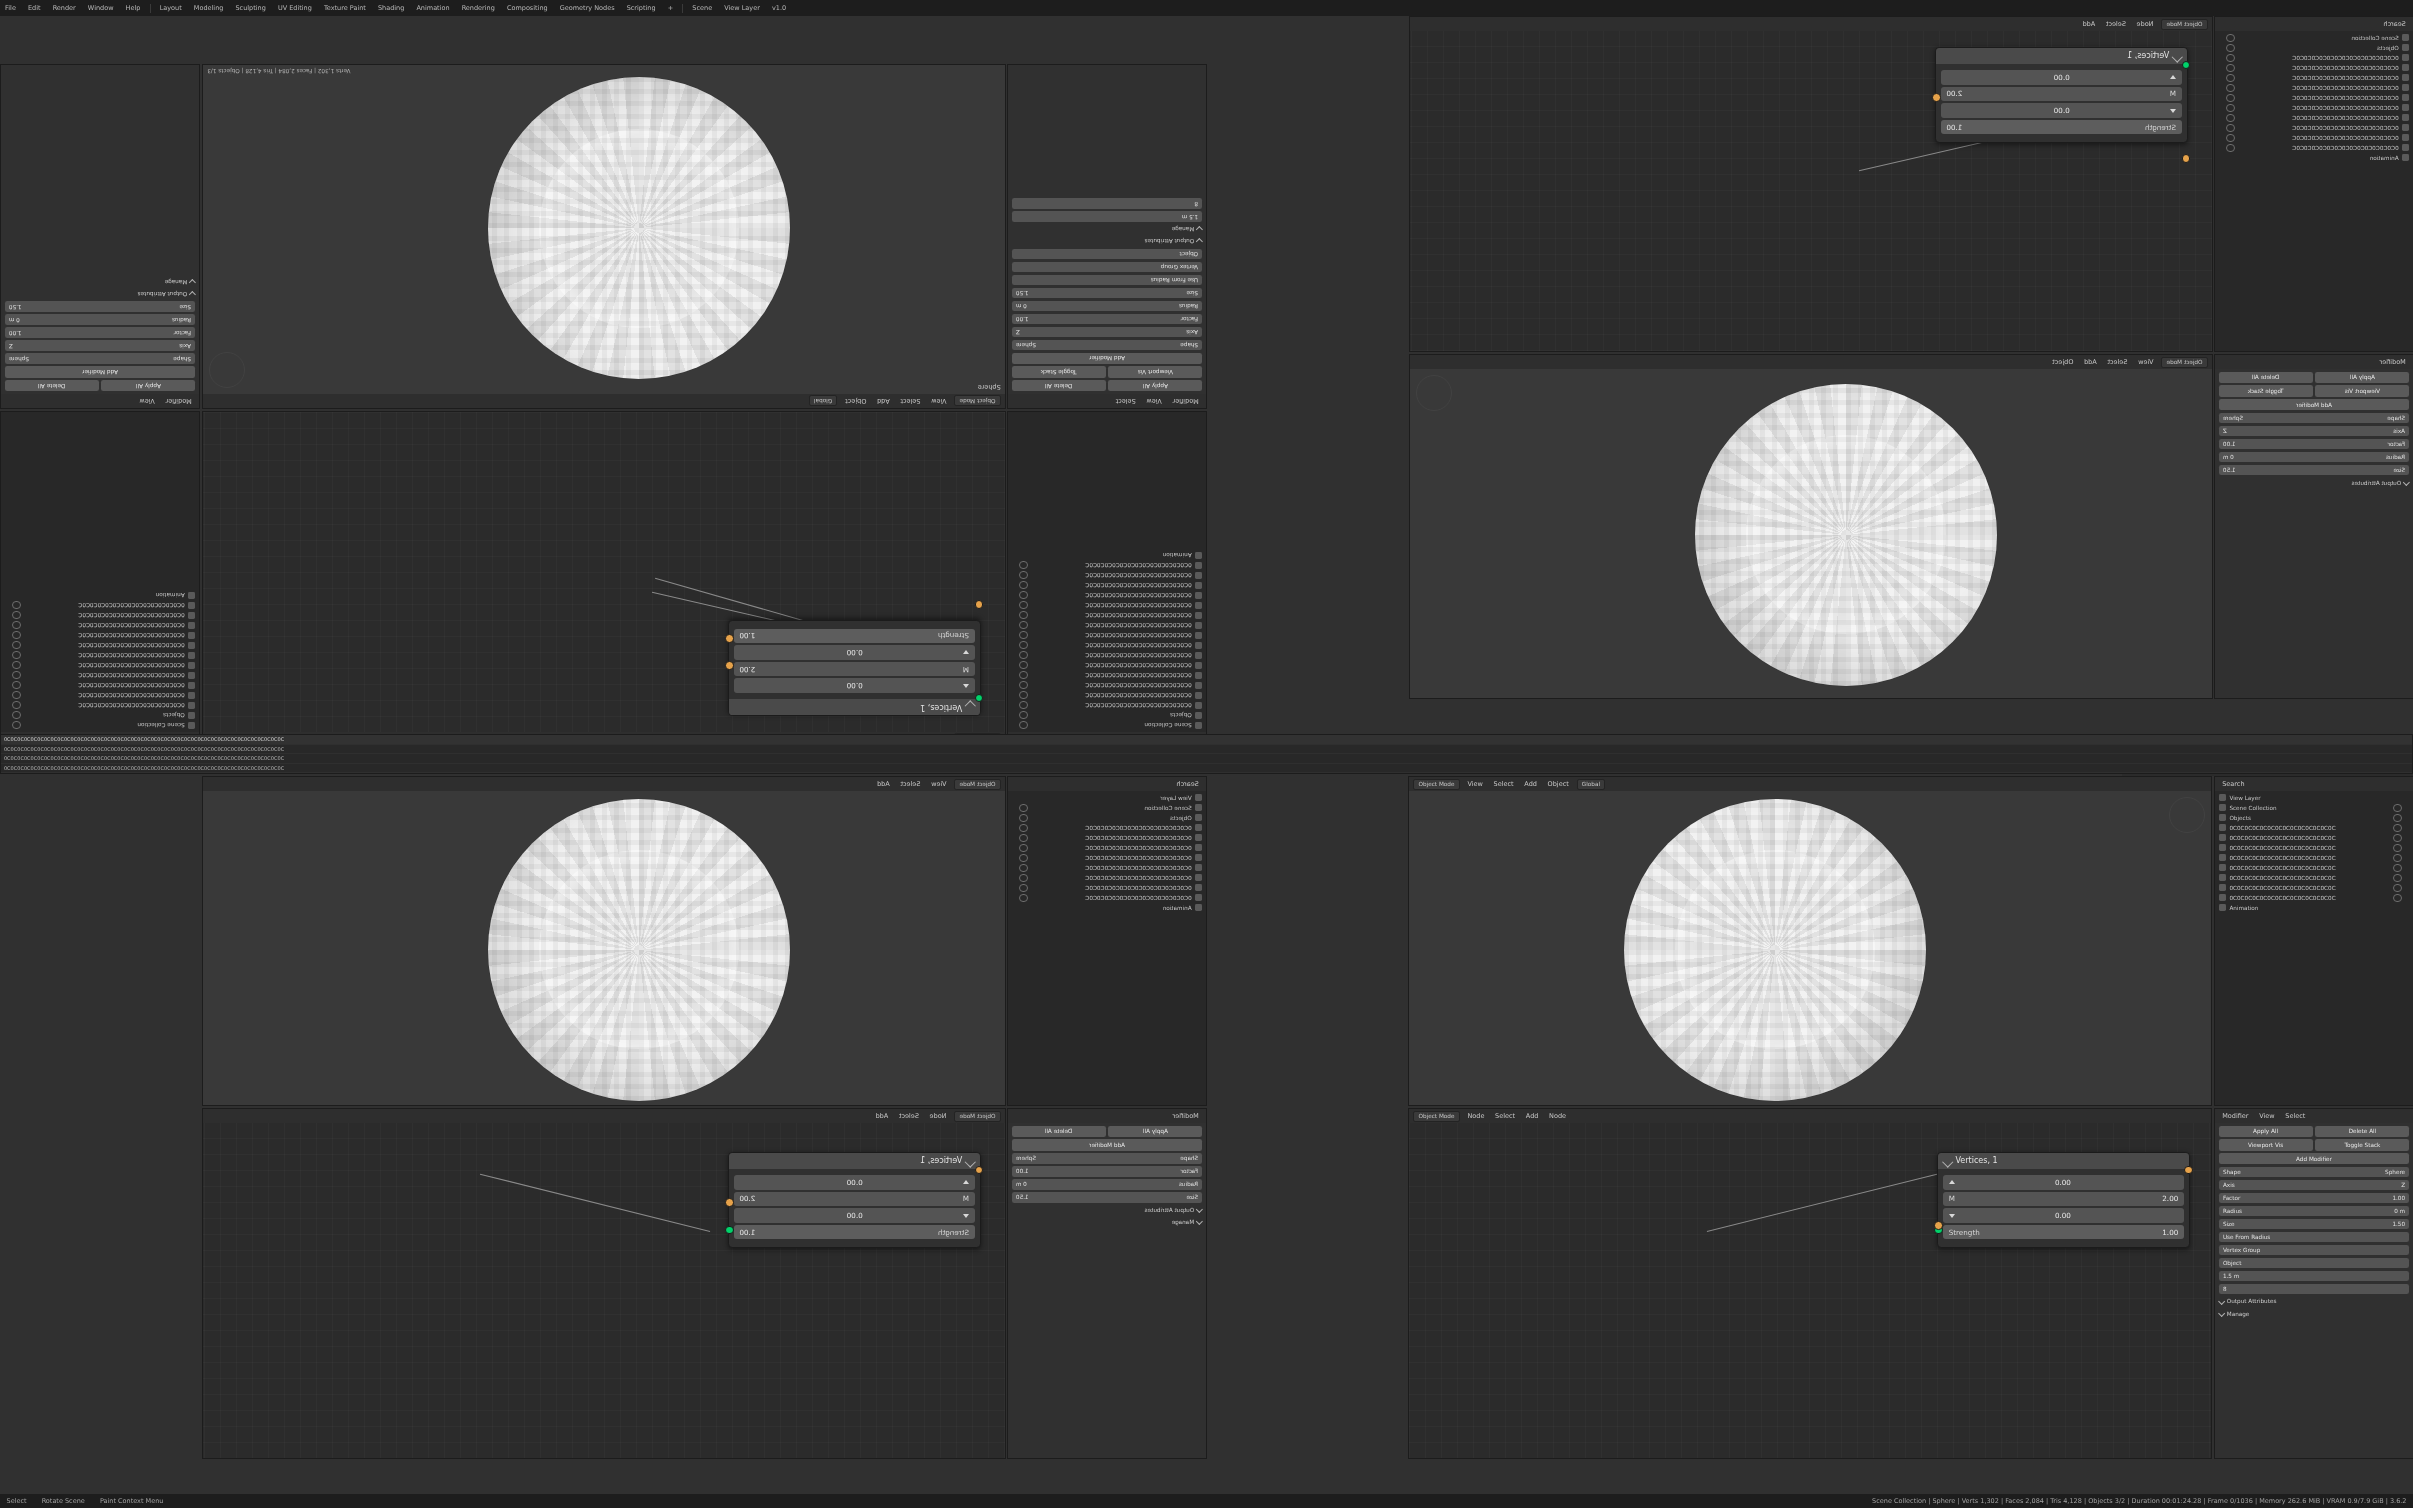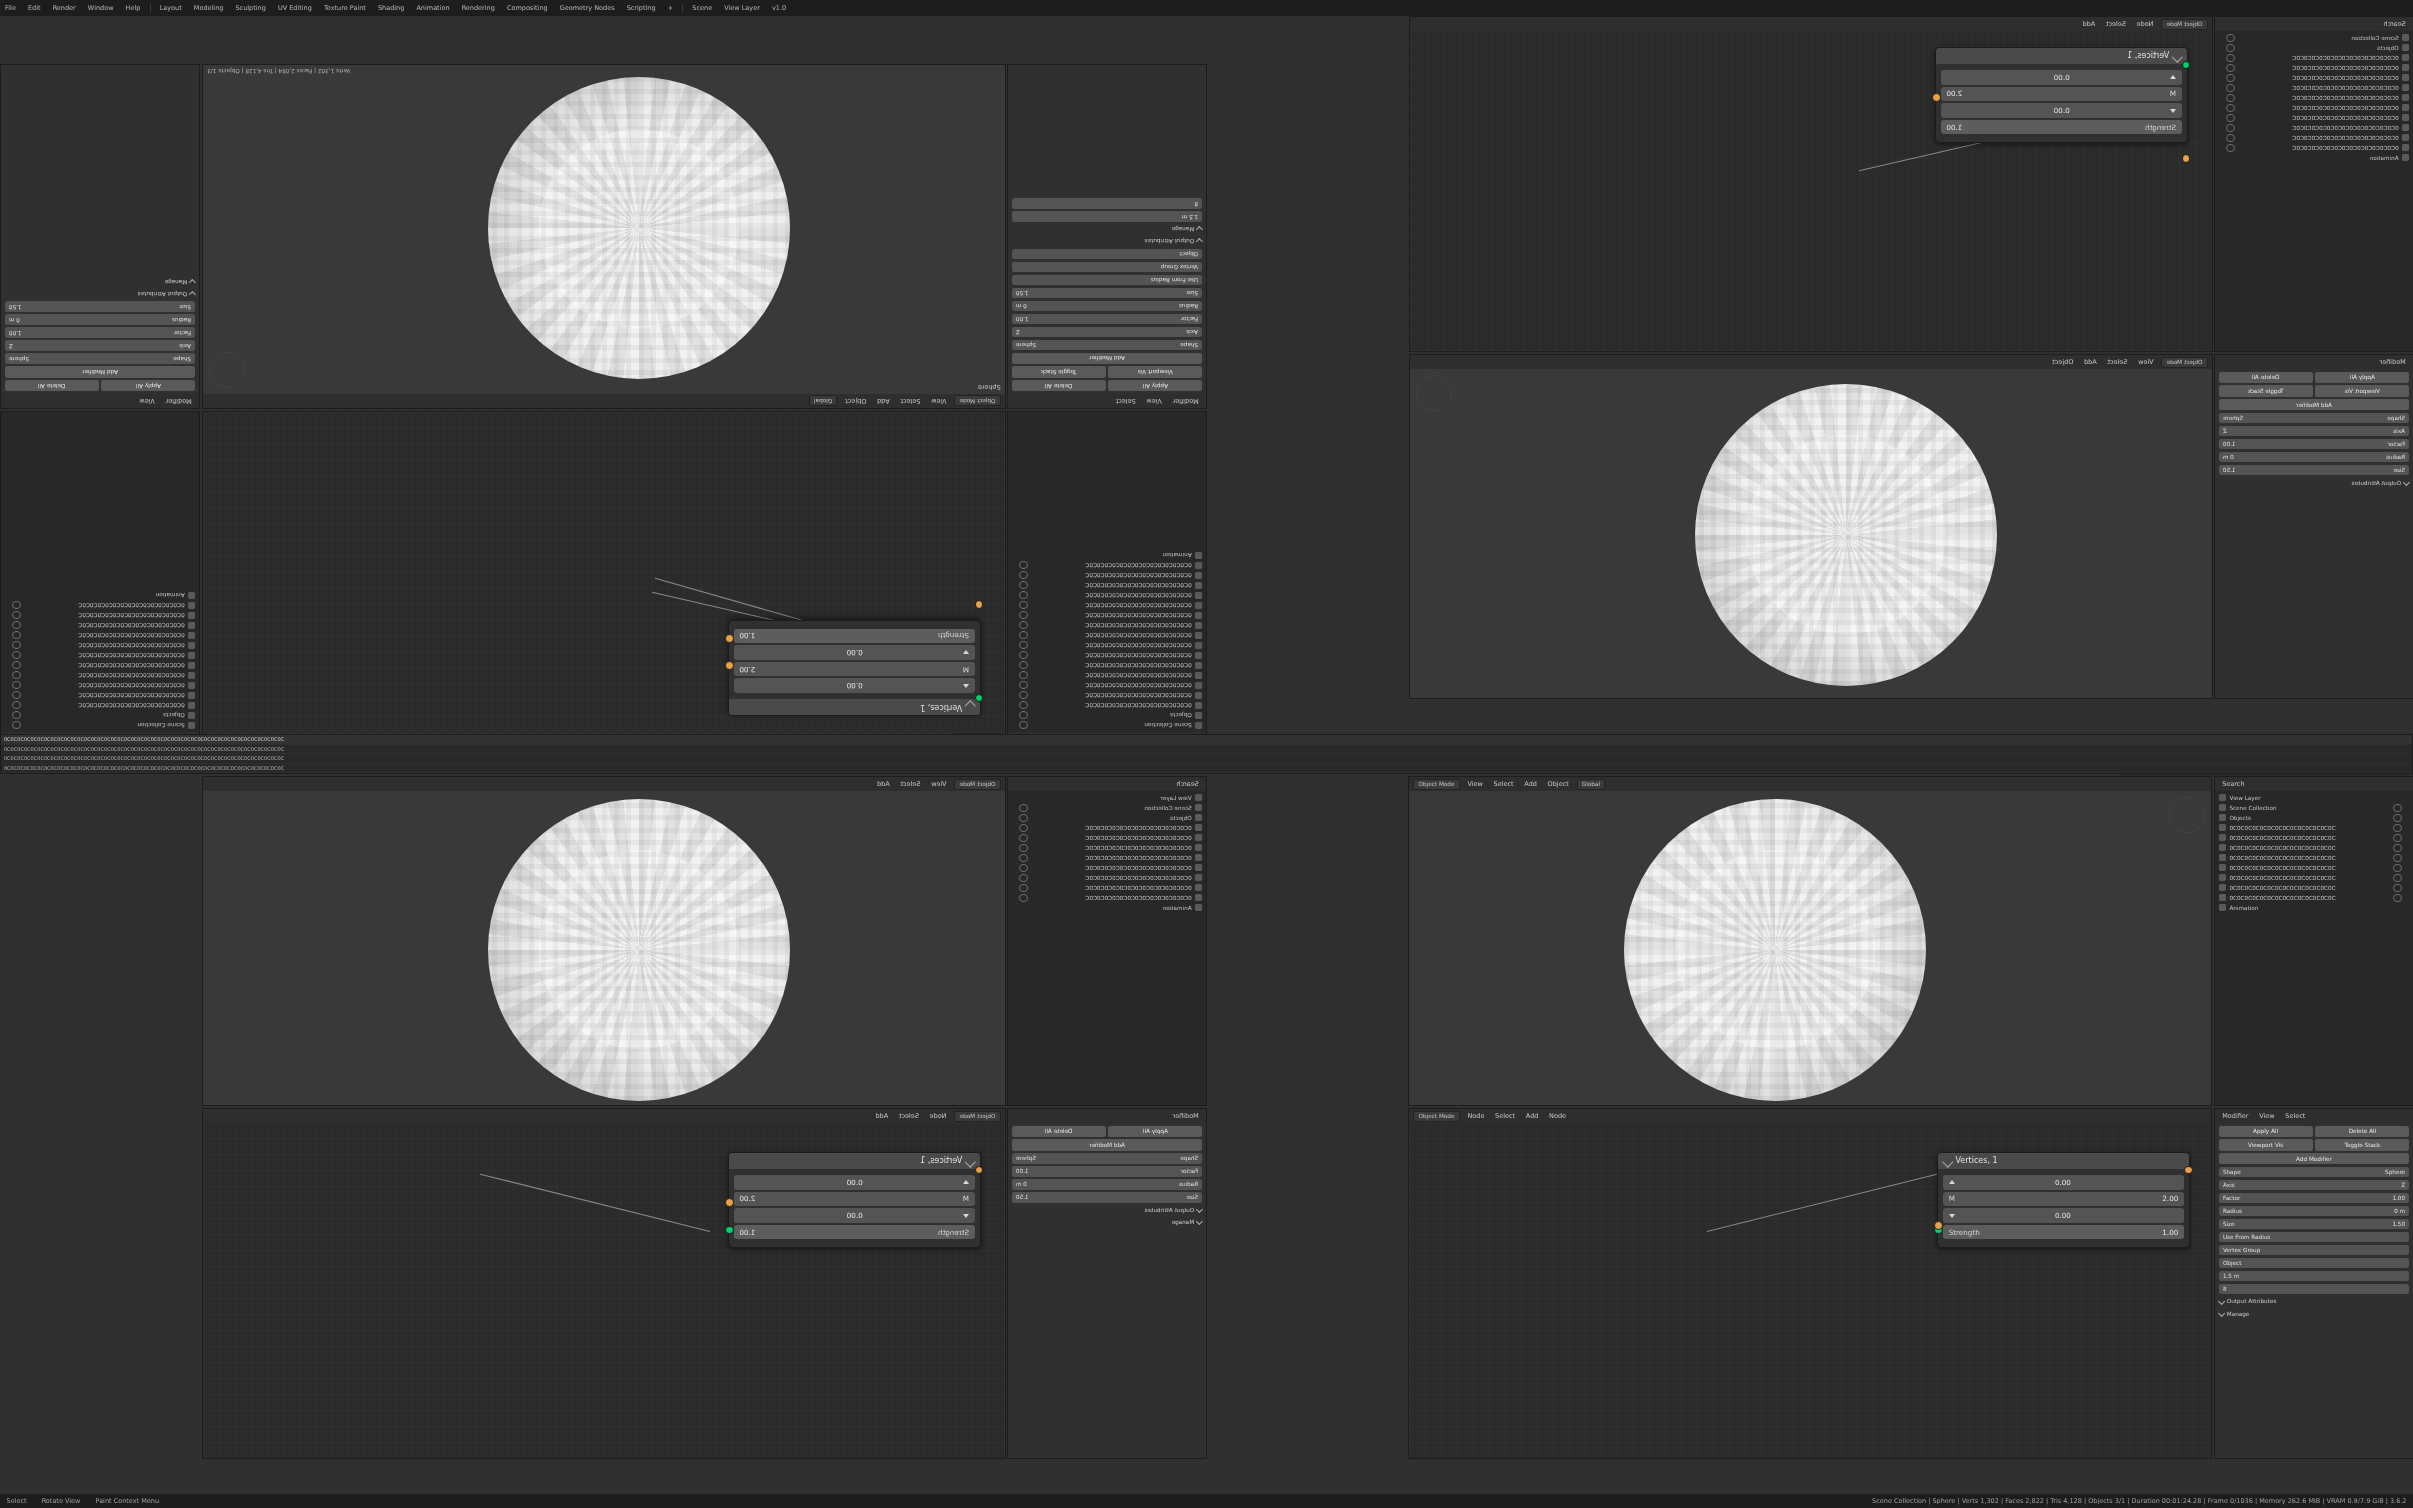--- a/index.html
+++ b/index.html
@@ -1016,19 +1016,19 @@
               <span class="chev"></span>
               <span>Manage</span>
             </div>
         </div>
       </div>
     </div>
   </div>
 
   <div class="statusbar">
     <span class="seg">Select</span>
-    <span class="seg">Rotate View</span>
+    <span class="seg">Rotate Scene</span>
     <span class="seg">Paint Context Menu</span>
-    <span class="seg" style="float:right;">Scene Collection | Sphere | Verts 1,302 | Faces 2,822 | Tris 4,128 | Objects 3/1 | Duration 00:01:24.28 | Frame 0/1036 | Memory 262.6 MiB | VRAM 0.9/7.9 GiB | 3.6.2</span>
+    <span class="seg" style="float:right;">Scene Collection | Sphere | Verts 1,302 | Faces 2,084 | Tris 4,128 | Objects 3/2 | Duration 00:01:24.28 | Frame 0/1036 | Memory 262.6 MiB | VRAM 0.9/7.9 GiB | 3.6.2</span>
   </div>
 
 </div>
 
 
 </body></html>

